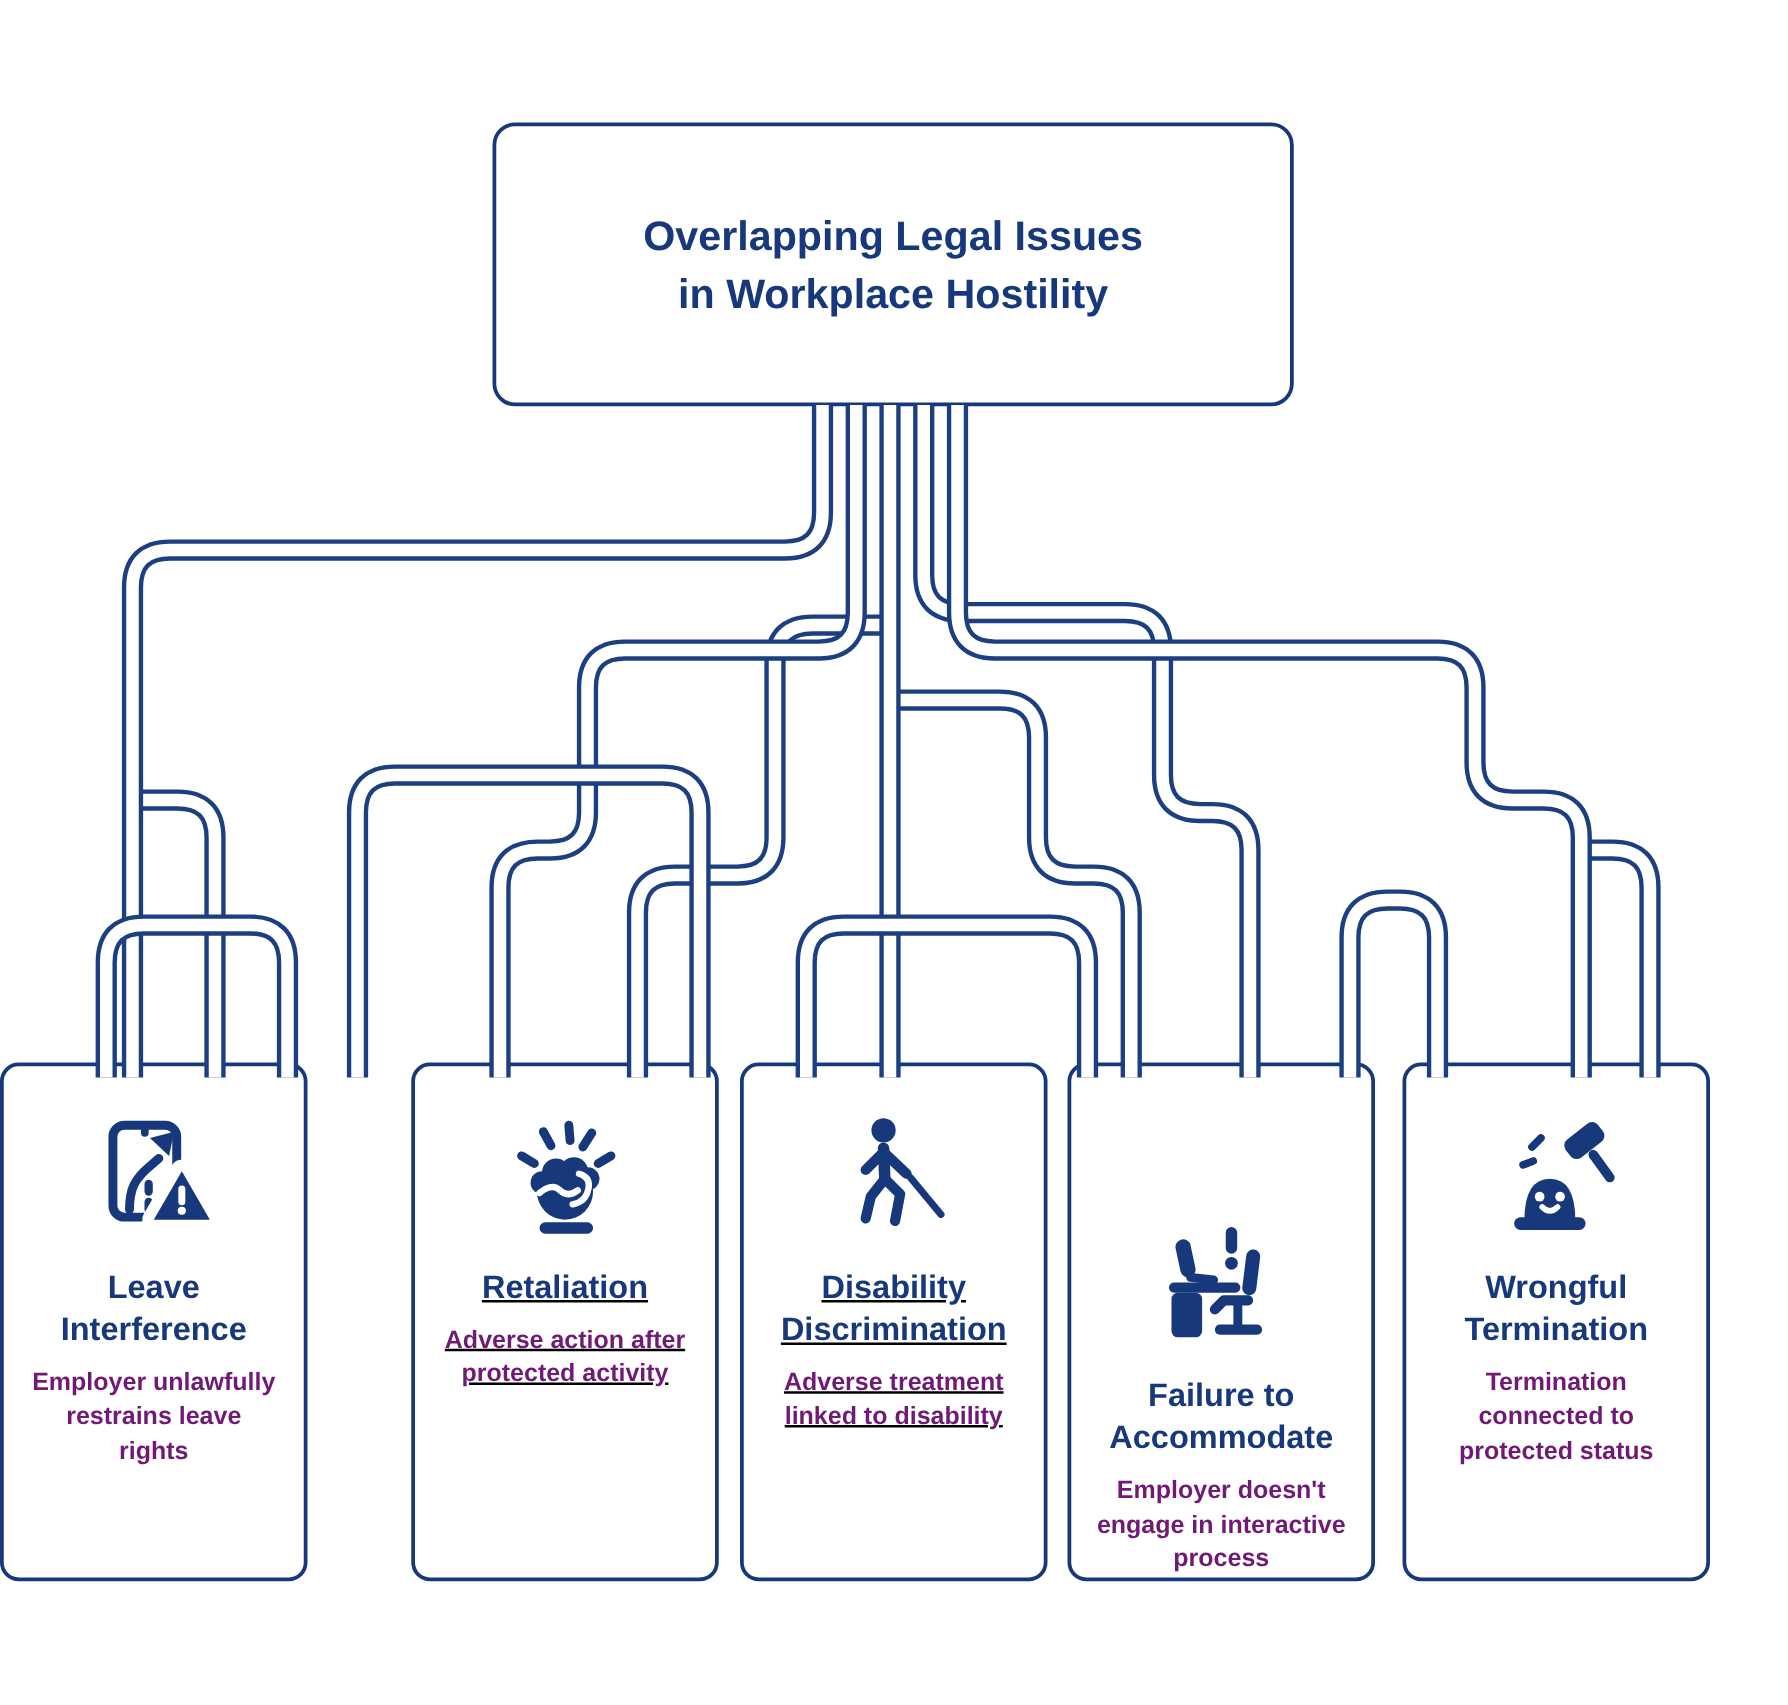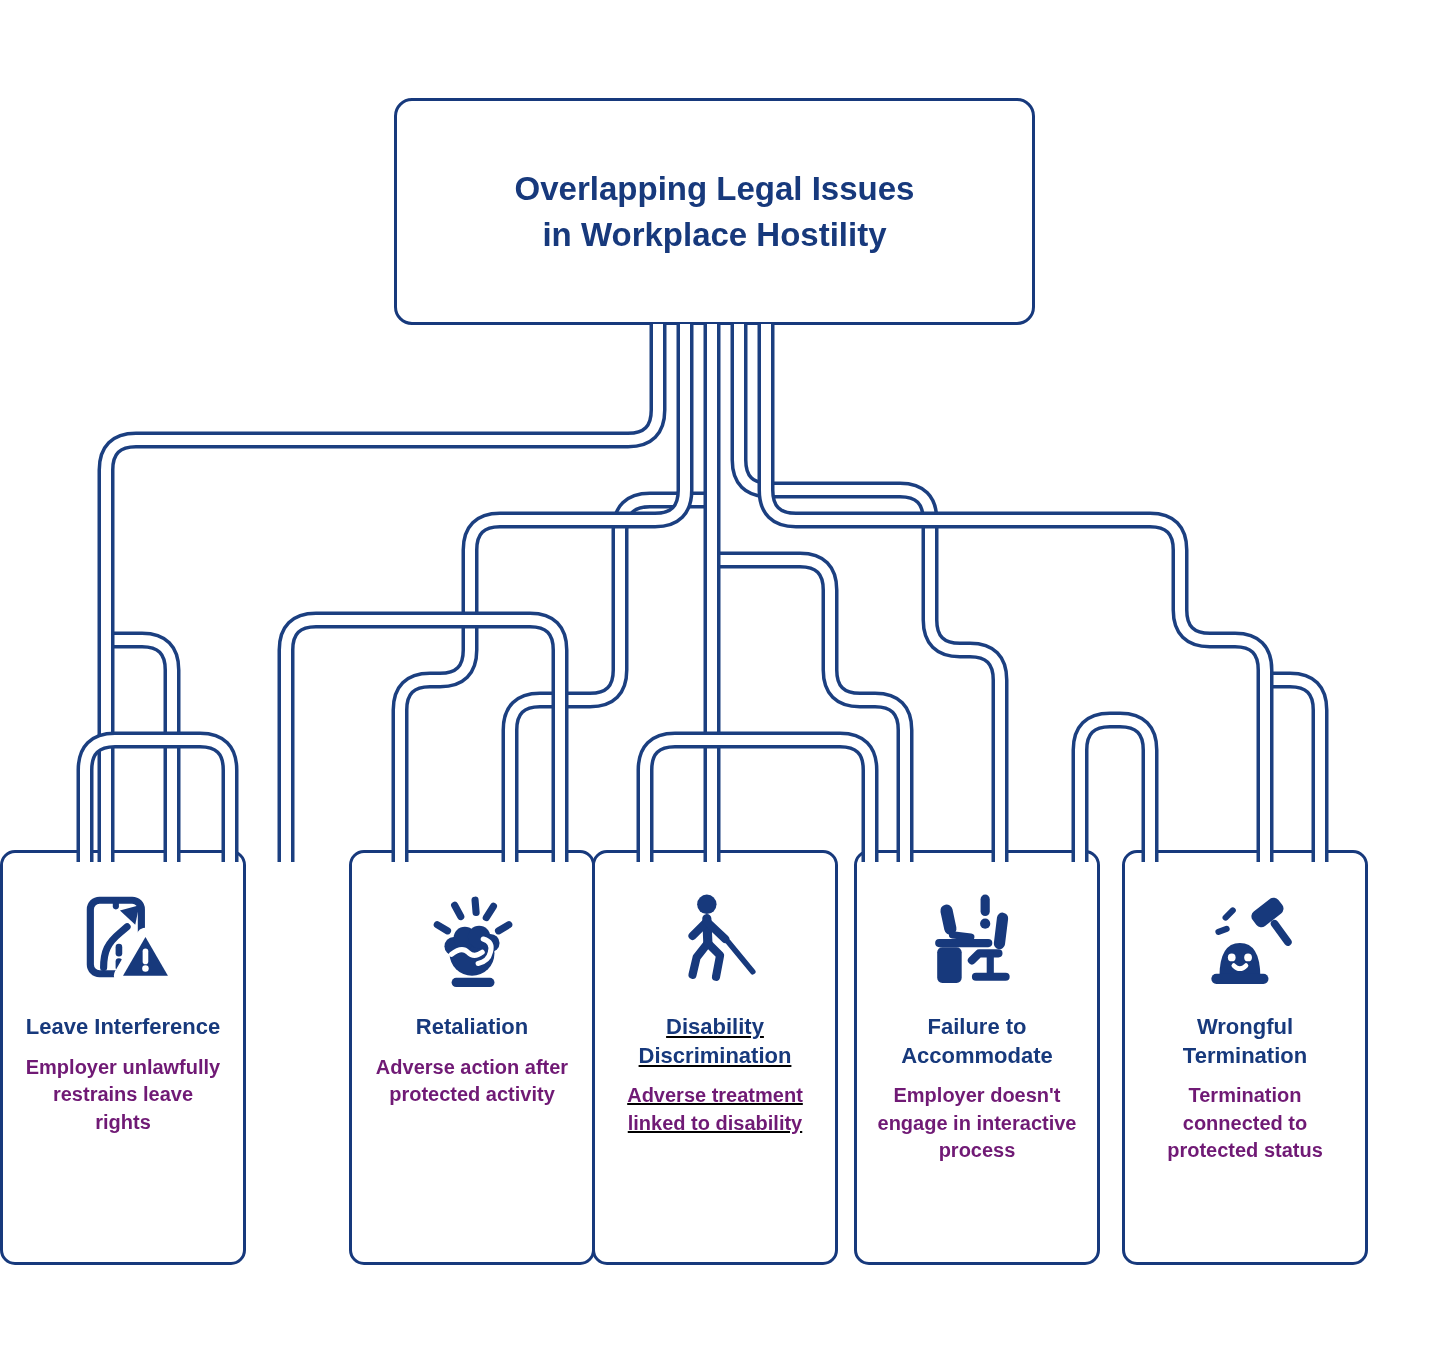--- a/index.html
+++ b/index.html
@@ -10,26 +10,26 @@
              box-sizing:border-box;border:3.5px solid #17397C;border-radius:18px;
              background:#ffffff;display:flex;align-items:center;justify-content:center;
              text-align:center;z-index:1;}
   #title-box .t{font-size:33px;font-weight:bold;color:#17397C;line-height:1.38;}
   
   #pipes{position:absolute;left:0;top:0;z-index:5;pointer-events:none;}
   
   .card{position:absolute;top:850px;width:246px;height:415px;box-sizing:border-box;
         border:3px solid #17397C;border-radius:15px;background:#ffffff;z-index:1;
         display:flex;flex-direction:column;align-items:center;padding:22px 10px 0;}
-  .card:nth-of-type(1){left:66px;} .card:nth-of-type(2){left:349px;}
-  .card:nth-of-type(3){left:592px;text-decoration:underline;} .card:nth-of-type(4){left:854px;}
+  .card:nth-of-type(1){left:66px;} .card:nth-of-type(2){left:329px;text-decoration:underline;}
+  .card:nth-of-type(3){left:592px;text-decoration:underline;} .card:nth-of-type(4){left:854px;justify-content:flex-end;}
   .card:nth-of-type(5){left:1122px;}
   .icon-wrap{height:128px;display:flex;align-items:center;justify-content:center;}
   .icon-wrap svg{width:98px;height:98px;}
-  .card h2{margin:10px 0 12px;font-size:22px;font-weight:bold;color:#17397C;
+  .card h2{margin:10px 0 12px;font-size:26px;font-weight:bold;color:#17397C;
            text-align:center;line-height:1.3;max-width:225px;}
   .card p{margin:0;font-size:20px;font-weight:bold;color:#701a75;text-align:center;
           line-height:1.38;max-width:200px;}
   .ic{fill:#17397C;stroke:none;}
   .st{fill:none;stroke:#17397C;stroke-linecap:round;stroke-linejoin:round;}
   .wt{fill:none;stroke:#ffffff;stroke-linecap:round;stroke-linejoin:round;}
 </style>
 </head>
 <body>
 

